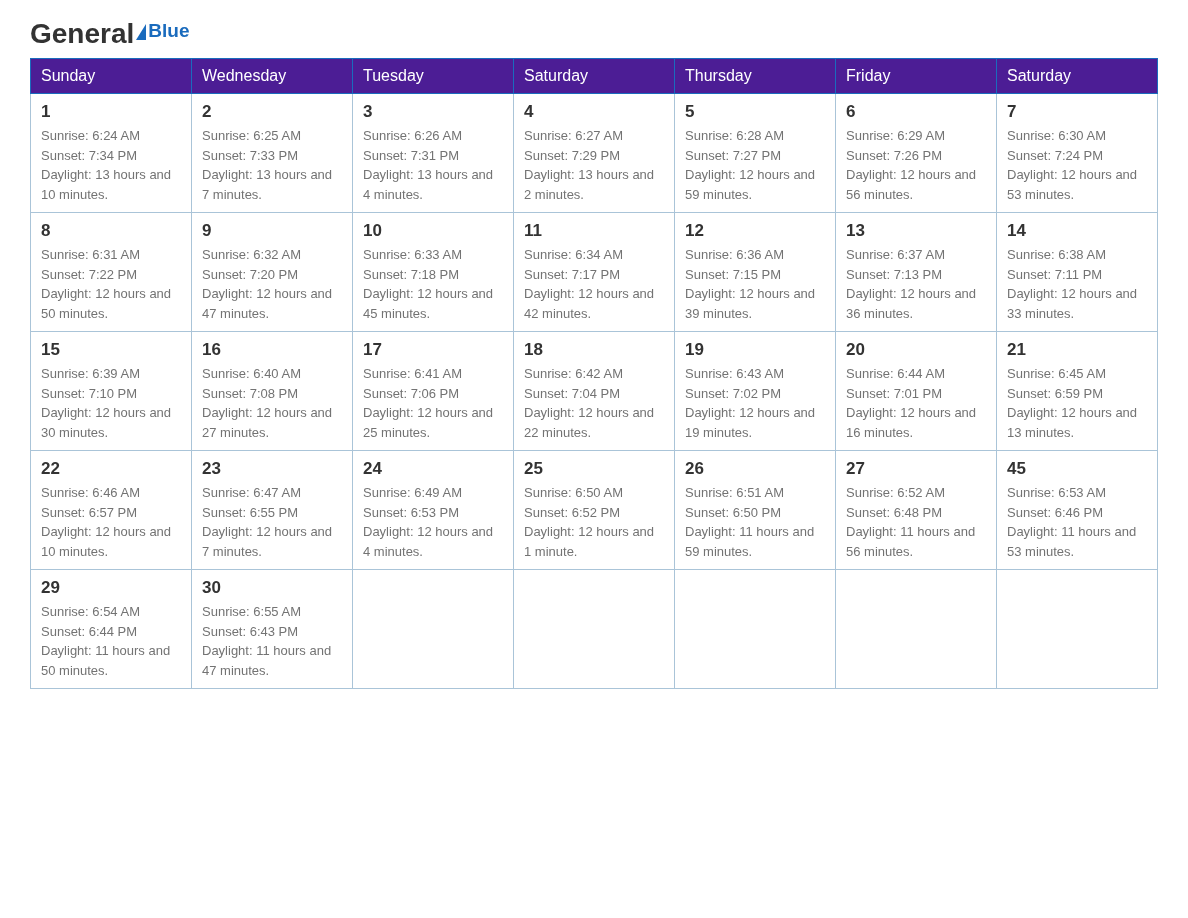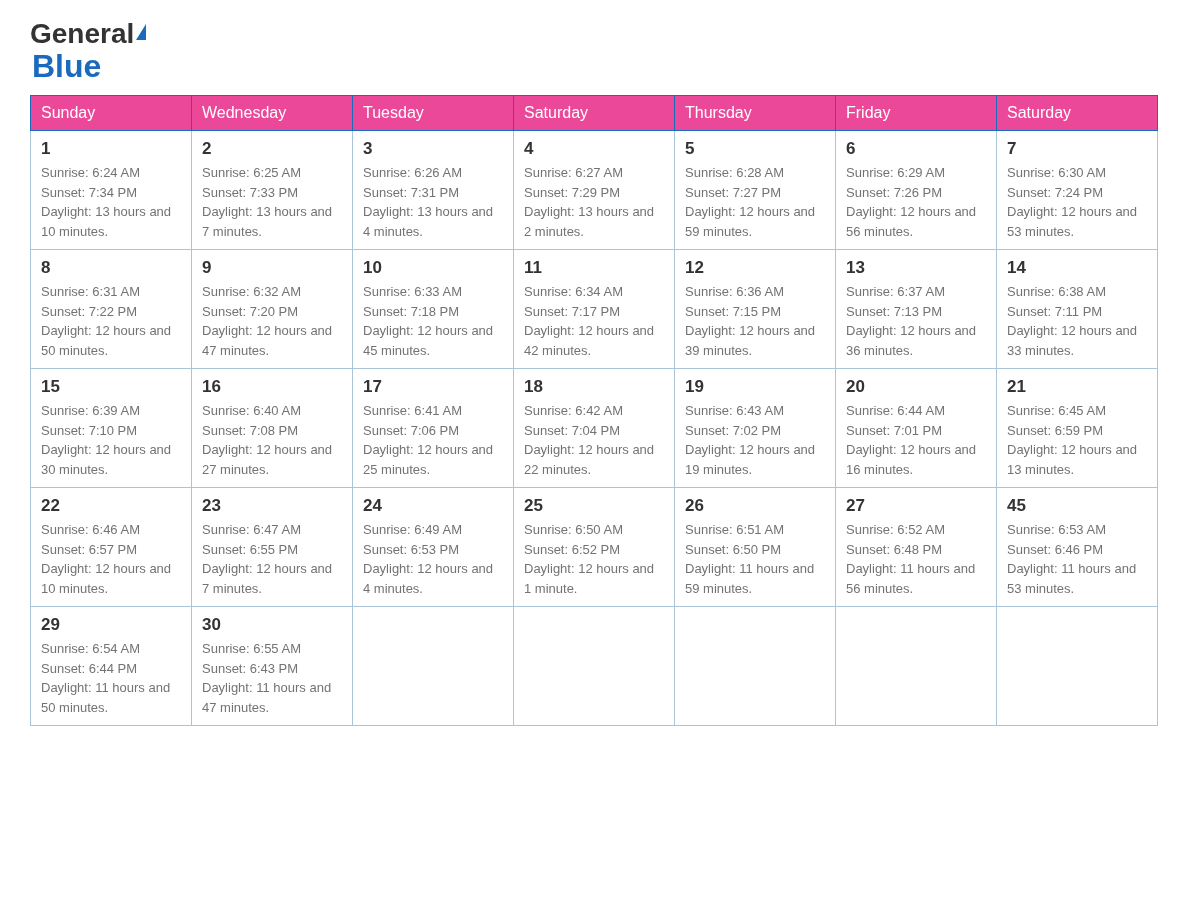--- a/index.html
+++ b/index.html
@@ -10,21 +10,21 @@
       color: #333;
     }
     .header {
       display: flex;
       justify-content: space-between;
       align-items: flex-start;
       margin-bottom: 10px;
     }
     .logo {
       display: flex;
-      flex-direction: column;
+      flex-direction: row;
       align-items: flex-start;
     }
     .logo-text {
       font-size: 28px;
       font-weight: bold;
       color: #333;
       line-height: 1;
     }
     .logo-text span {
       color: #1a6bbd;
@@ -53,21 +53,21 @@
       font-size: 22px;
       color: #555;
       margin-top: 4px;
     }
     .calendar {
       width: 100%;
       border-collapse: collapse;
       margin-top: 10px;
     }
     .calendar th {
-      background-color: #ec4899;
+      background-color: #4c1d95;
       color: #fff;
       font-size: 16px;
       font-weight: normal;
       padding: 8px 10px;
       text-align: left;
       border: 1px solid #1a6bbd;
     }
     .calendar td {
       border: 1px solid #aac4d8;
       vertical-align: top;
@@ -95,21 +95,21 @@
   </style>
 </head>
 <body>
 
 <div class="header">
   <div class="logo">
     <div style="display:flex; align-items:center;">
       <span class="logo-text">General<span class="logo-triangle"></span></span>
     </div>
     <div style="margin-left: 2px; margin-top: 0px;">
-      <span style="font-size:32px; font-weight:bold; color:#1a6bbd;">Blue</span>
+      <span style="font-size:19px; font-weight:bold; color:#1a6bbd;">Blue</span>
     </div>
   </div>
   <div class="title-block">
     <div class="month-title"></div>
     <div class="location-title"></div>
   </div>
 </div>
 
 <table class="calendar">
   <thead>

